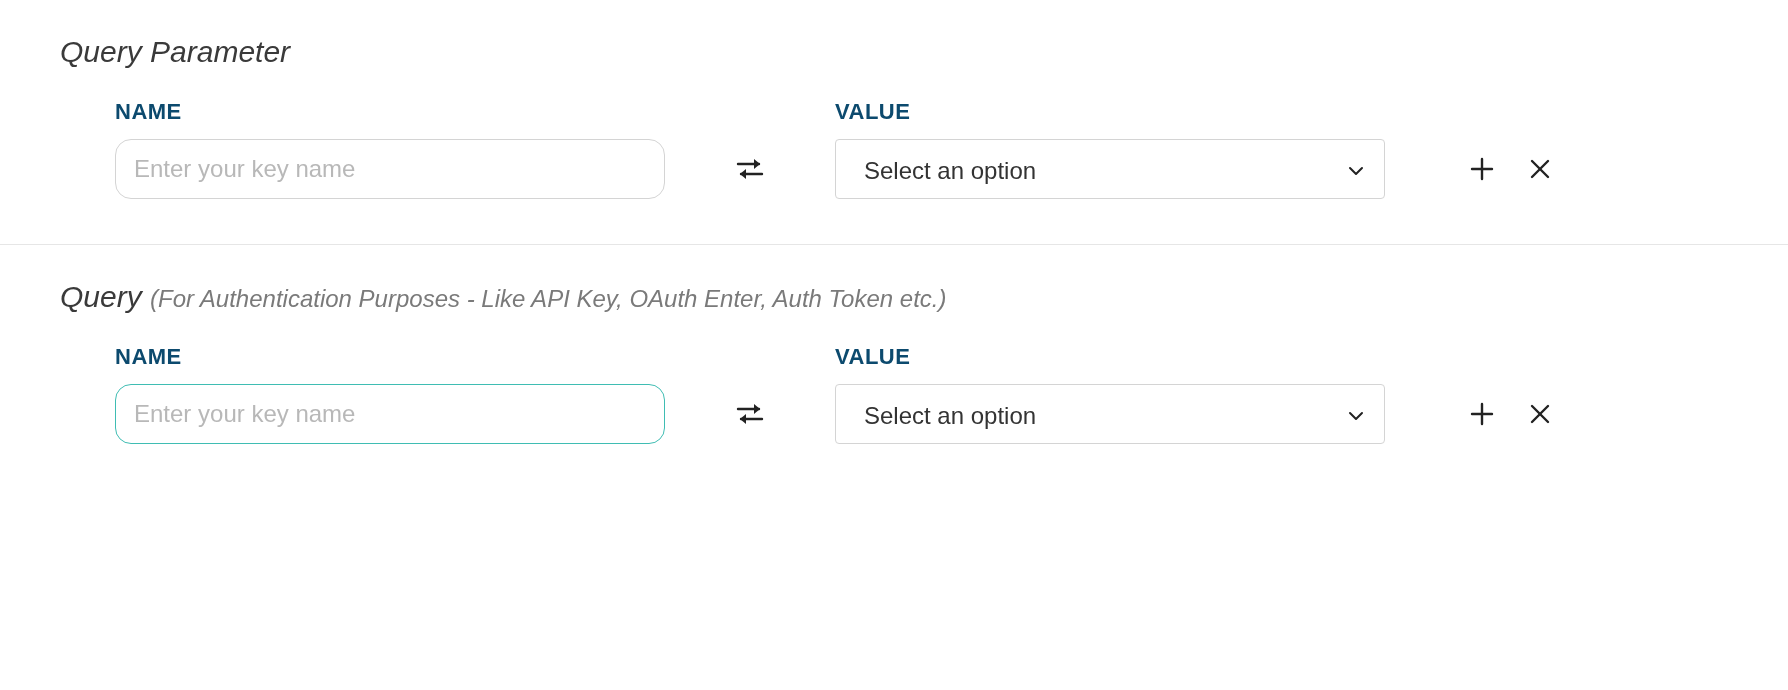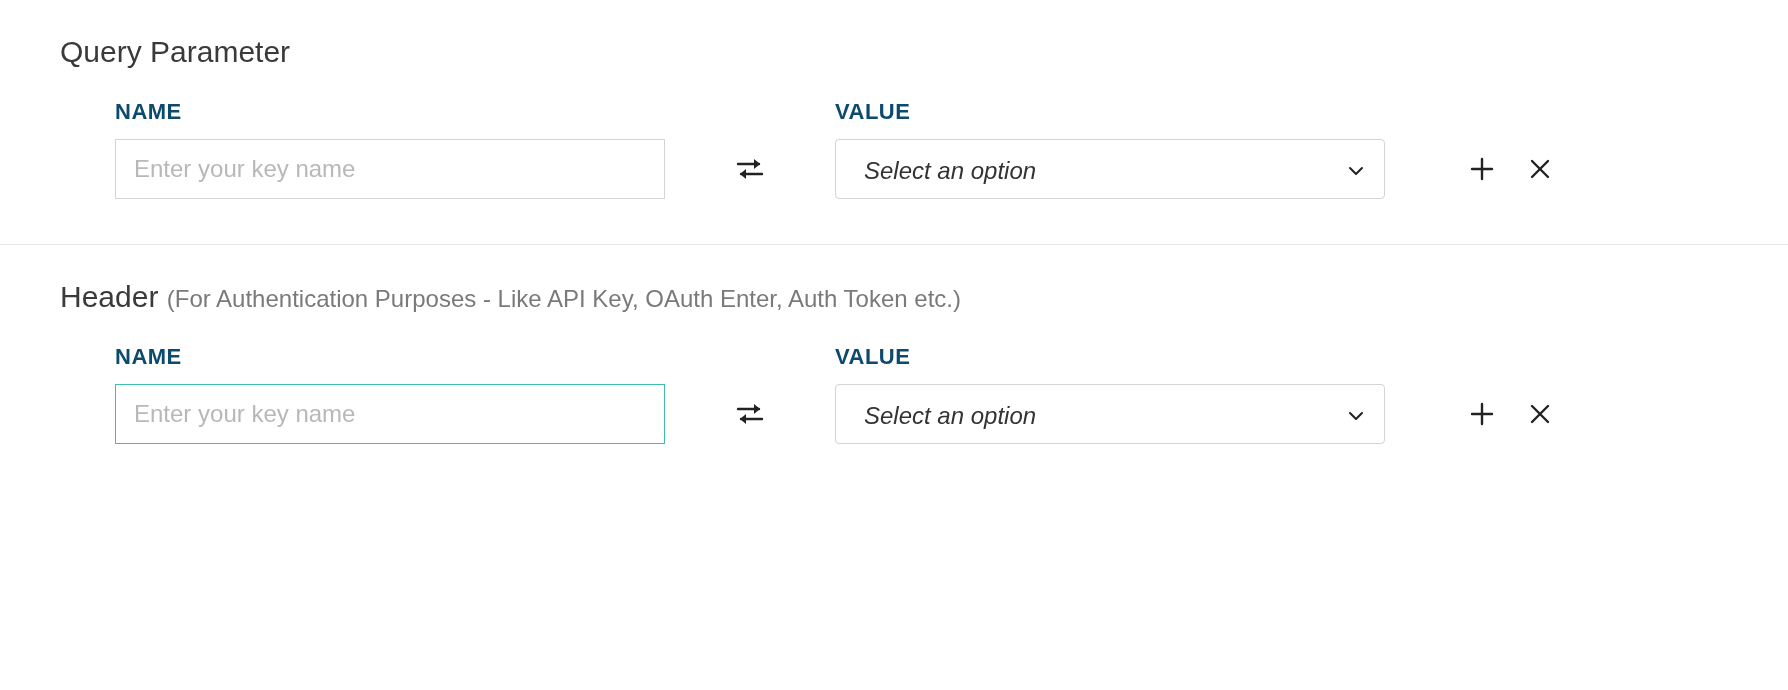--- a/index.html
+++ b/index.html
@@ -15,20 +15,21 @@
     padding: 35px 60px 45px 60px;
   }
   .section + .section {
     border-top: 1px solid #e6e6e6;
   }
   .section-title {
     font-size: 30px;
     font-weight: 400;
     color: #3a3a3a;
     margin: 0 0 30px 0;
+    font-style: italic;
   }
   .section-subtitle {
     font-size: 24px;
     font-weight: 400;
     color: #7a7a7a;
   }
   .inner {
     padding-left: 55px;
   }
   .row-labels {
@@ -48,21 +49,21 @@
   .actions-col { width: 170px; }
 
   .row-inputs {
     display: flex;
     align-items: center;
   }
   .text-input {
     width: 100%;
     height: 60px;
     border: 1px solid #d4d4d4;
-    border-radius: 0;
+    border-radius: 16px;
     padding: 0 18px;
     font-size: 24px;
     color: #333;
     outline: none;
     background: #fff;
   }
   .text-input::placeholder {
     color: #b8b8b8;
   }
   .text-input.focused {
@@ -81,21 +82,20 @@
     border: 1px solid #d4d4d4;
     border-radius: 4px;
     padding: 4px 18px 0 28px;
     font-size: 24px;
     color: #333;
     background: #fff;
     display: flex;
     align-items: center;
     justify-content: space-between;
     cursor: pointer;
-    font-style: italic;
   }
   .select .chev svg { display: block; }
 
   .actions-col.flex {
     display: flex;
     align-items: center;
     justify-content: flex-end;
     gap: 28px;
     padding-left: 30px;
   }
@@ -159,21 +159,21 @@
             <line x1="20" y1="4" x2="4" y2="20"></line>
           </svg>
         </span>
       </div>
     </div>
   </div>
 </div>
 
 <div class="section">
   <h2 class="section-title">
-    <span>Header</span>
+    <span>Query</span>
     <span class="section-subtitle">(For Authentication Purposes - Like API Key, OAuth Enter, Auth Token etc.)</span>
   </h2>
   <div class="inner">
     <div class="row-labels">
       <div class="name-col"><span class="label">NAME</span></div>
       <div class="swap-col"></div>
       <div class="value-col"><span class="label">VALUE</span></div>
       <div class="actions-col"></div>
     </div>
     <div class="row-inputs">

